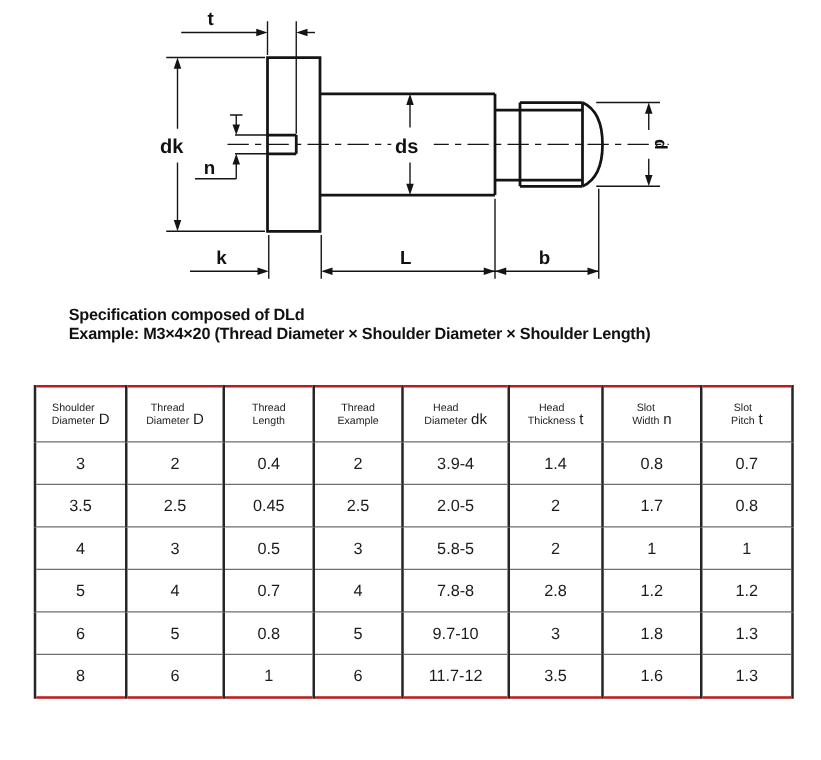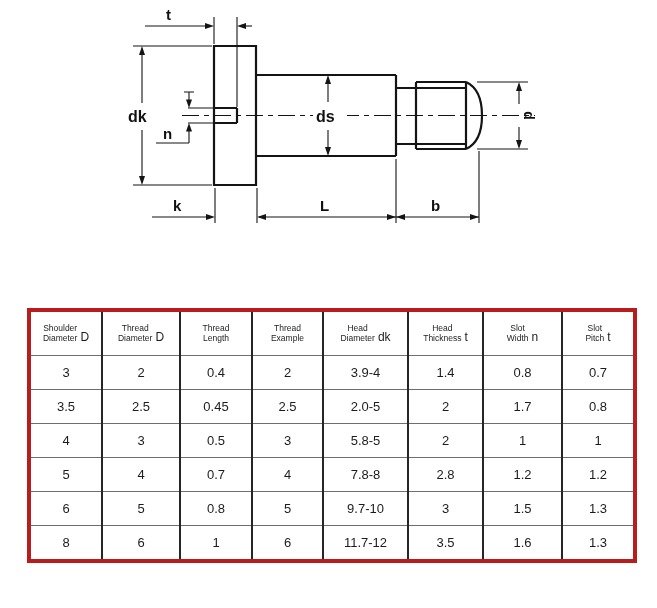--- a/index.html
+++ b/index.html
@@ -5,21 +5,21 @@
   html,body{margin:0;padding:0;background:#fff;}
   .page{position:relative;width:657px;height:608px;background:#ffffff;overflow:hidden;
         font-family:"Liberation Sans",sans-serif;}
   svg.drawing{position:absolute;left:0;top:0;}
   svg.drawing text{font-family:"Liberation Sans",sans-serif;font-weight:bold;fill:#111;}
 
   .spec{position:absolute;left:55px;top:245px;color:#111;font-size:13px;font-weight:600;
         line-height:14.5px;letter-spacing:-0.2px;white-space:nowrap;}
 
   table.spec-table{position:absolute;left:27px;top:308px;width:606px;
-        border-collapse:collapse;table-layout:fixed;border:4px solid #b91c1c;}
+        border-collapse:collapse;table-layout:fixed;border:2px solid #b91c1c;}
   .spec-table th,.spec-table td{
         border-left:2px solid #262626;border-right:2px solid #262626;
         border-top:1px solid #6f6f6f;border-bottom:1px solid #6f6f6f;
         padding:0;text-align:center;vertical-align:middle;background:#fff;}
   .spec-table thead th{height:43px;font-weight:normal;}
   .spec-table tbody td{height:33px;font-size:13px;color:#1c1c1c;}
   .hcell{display:flex;justify-content:center;align-items:flex-end;gap:3px;}
   .hstack{display:flex;flex-direction:column;font-size:8.5px;line-height:9.5px;color:#1c1c1c;}
   .hsym{font-size:12px;line-height:11px;color:#1c1c1c;padding-bottom:0px;}
 </style>
@@ -93,20 +93,24 @@
     <text x="166" y="20" font-size="15">t</text>
     <text x="128" y="122" font-size="16">dk</text>
     <text x="163" y="139" font-size="15">n</text>
     <text x="316" y="122" font-size="16">ds</text>
     <text transform="translate(524,115.5) rotate(90)" text-anchor="middle" font-size="14">d</text>
     <text x="173" y="211" font-size="15">k</text>
     <text x="320" y="211" font-size="15">L</text>
     <text x="431" y="211" font-size="15">b</text>
   </svg>
 
+  <div class="spec">
+    <div>Specification composed of DLd</div>
+    <div>Example: M3×4×20 (Thread Diameter × Shoulder Diameter × Shoulder Length)</div>
+  </div>
 
   <table class="spec-table">
     <colgroup>
       <col style="width:73px">
         <col style="width:78px">
         <col style="width:72px">
       <col style="width:71px">
         <col style="width:85px">
         <col style="width:75px">
       <col style="width:79px">
@@ -227,21 +231,21 @@
           <td>1.2</td>
           <td>1.2</td>
         </tr>
         <tr>
           <td>6</td>
           <td>5</td>
           <td>0.8</td>
           <td>5</td>
           <td>9.7-10</td>
           <td>3</td>
-          <td>1.5</td>
+          <td>1.8</td>
           <td>1.3</td>
         </tr>
         <tr>
           <td>8</td>
           <td>6</td>
           <td>1</td>
           <td>6</td>
           <td>11.7-12</td>
           <td>3.5</td>
           <td>1.6</td>

